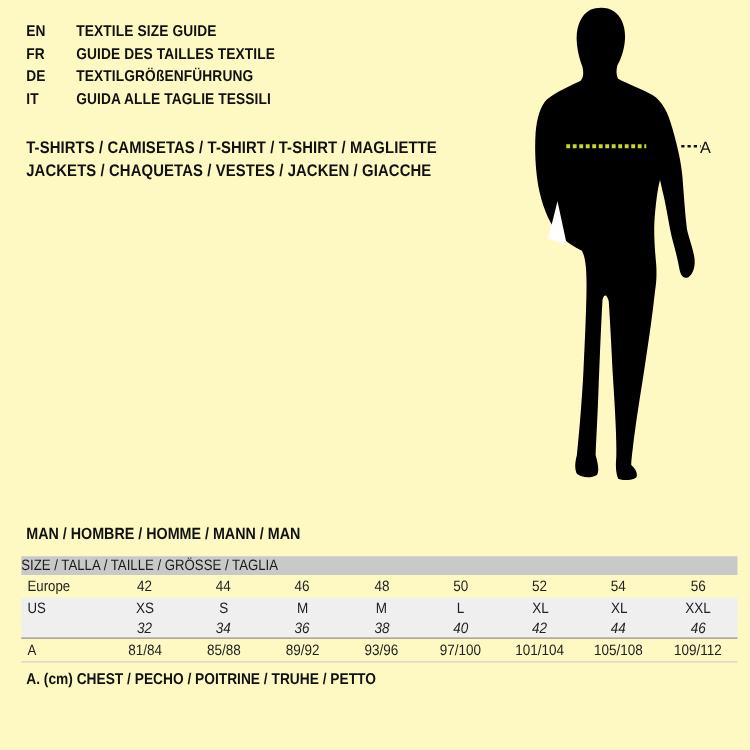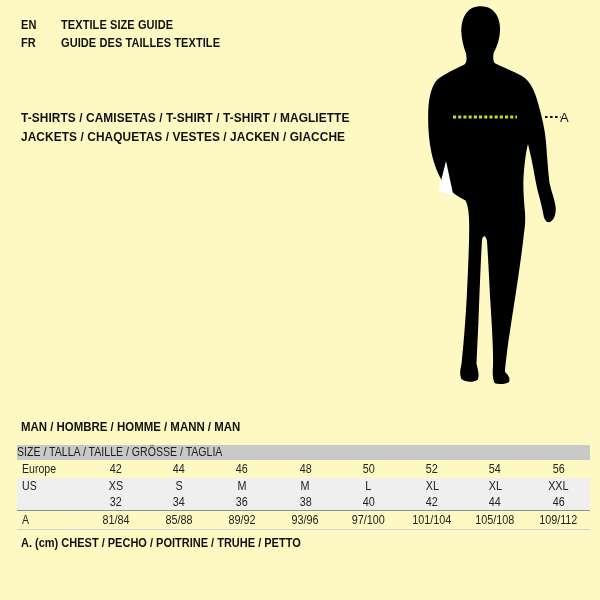--- a/index.html
+++ b/index.html
@@ -46,20 +46,28 @@
 <div class="canvas">
 
   <div class="lang">
     <div class="lrow">
       <span class="lcode"><span class="cx">EN</span></span>
       <span class="cx">TEXTILE SIZE GUIDE</span>
     </div>
     <div class="lrow">
       <span class="lcode"><span class="cx">FR</span></span>
       <span class="cx">GUIDE DES TAILLES TEXTILE</span>
+    </div>
+    <div class="lrow">
+      <span class="lcode"><span class="cx">DE</span></span>
+      <span class="cx">TEXTILGRÖßENFÜHRUNG</span>
+    </div>
+    <div class="lrow">
+      <span class="lcode"><span class="cx">IT</span></span>
+      <span class="cx">GUIDA ALLE TAGLIE TESSILI</span>
     </div>
   </div>
 
   <div class="cats">
     <div><span class="cx">T-SHIRTS / CAMISETAS / T-SHIRT / T-SHIRT / MAGLIETTE</span></div>
     <div><span class="cx">JACKETS / CHAQUETAS / VESTES / JACKEN / GIACCHE</span></div>
   </div>
 
   <svg class="figure" viewBox="0 0 205 400" xmlns="http://www.w3.org/2000/svg">
     <path d="M 77,8
@@ -131,21 +139,21 @@
         <span class="tlabel"><span class="cx">US</span></span>
         <span class="tcell"><span class="cxc">XS</span></span>
         <span class="tcell"><span class="cxc">S</span></span>
         <span class="tcell"><span class="cxc">M</span></span>
         <span class="tcell"><span class="cxc">M</span></span>
         <span class="tcell"><span class="cxc">L</span></span>
         <span class="tcell"><span class="cxc">XL</span></span>
         <span class="tcell"><span class="cxc">XL</span></span>
         <span class="tcell"><span class="cxc">XXL</span></span>
       </div>
-      <div class="trow row-band" style="background: rgb(239, 239, 239);">
+      <div class="trow row-band" style="background: rgb(239, 239, 239); font-style: italic;">
         <span class="tlabel"><span class="cx"></span></span>
         <span class="tcell"><span class="cxc">32</span></span>
         <span class="tcell"><span class="cxc">34</span></span>
         <span class="tcell"><span class="cxc">36</span></span>
         <span class="tcell"><span class="cxc">38</span></span>
         <span class="tcell"><span class="cxc">40</span></span>
         <span class="tcell"><span class="cxc">42</span></span>
         <span class="tcell"><span class="cxc">44</span></span>
         <span class="tcell"><span class="cxc">46</span></span>
       </div>

